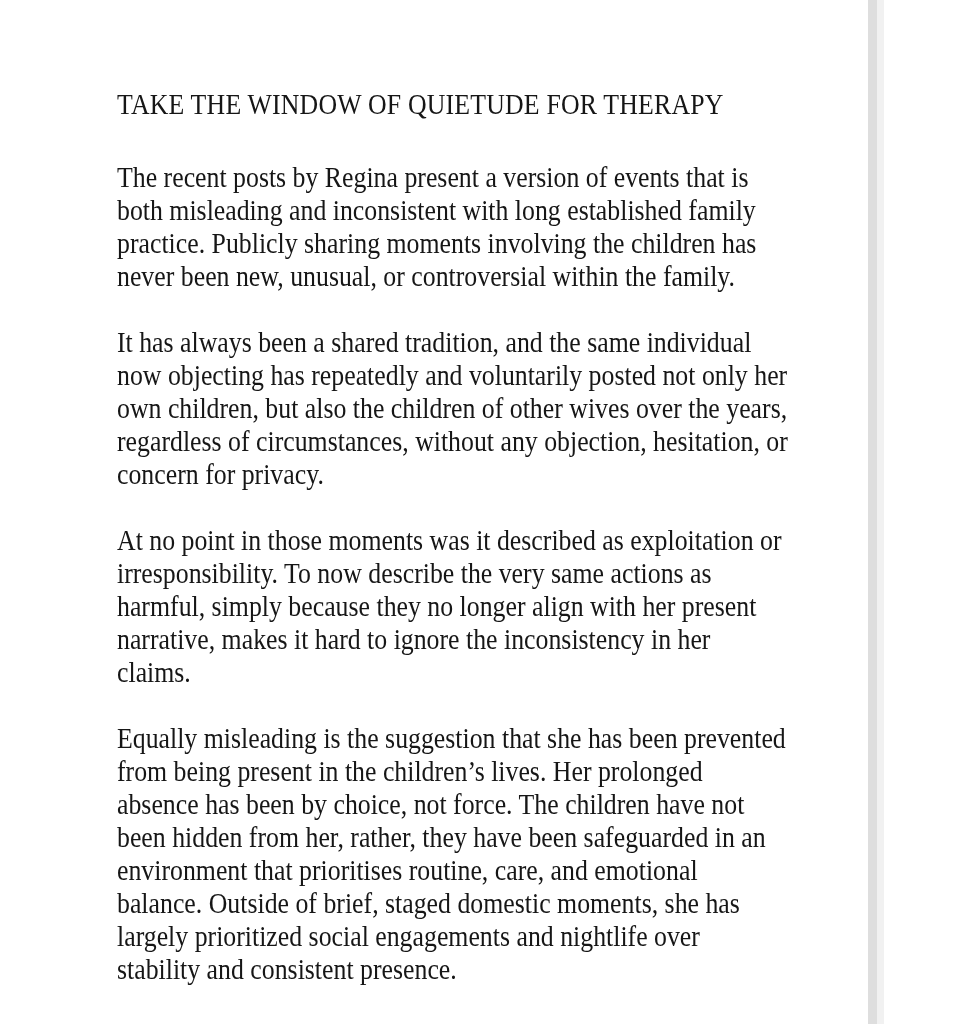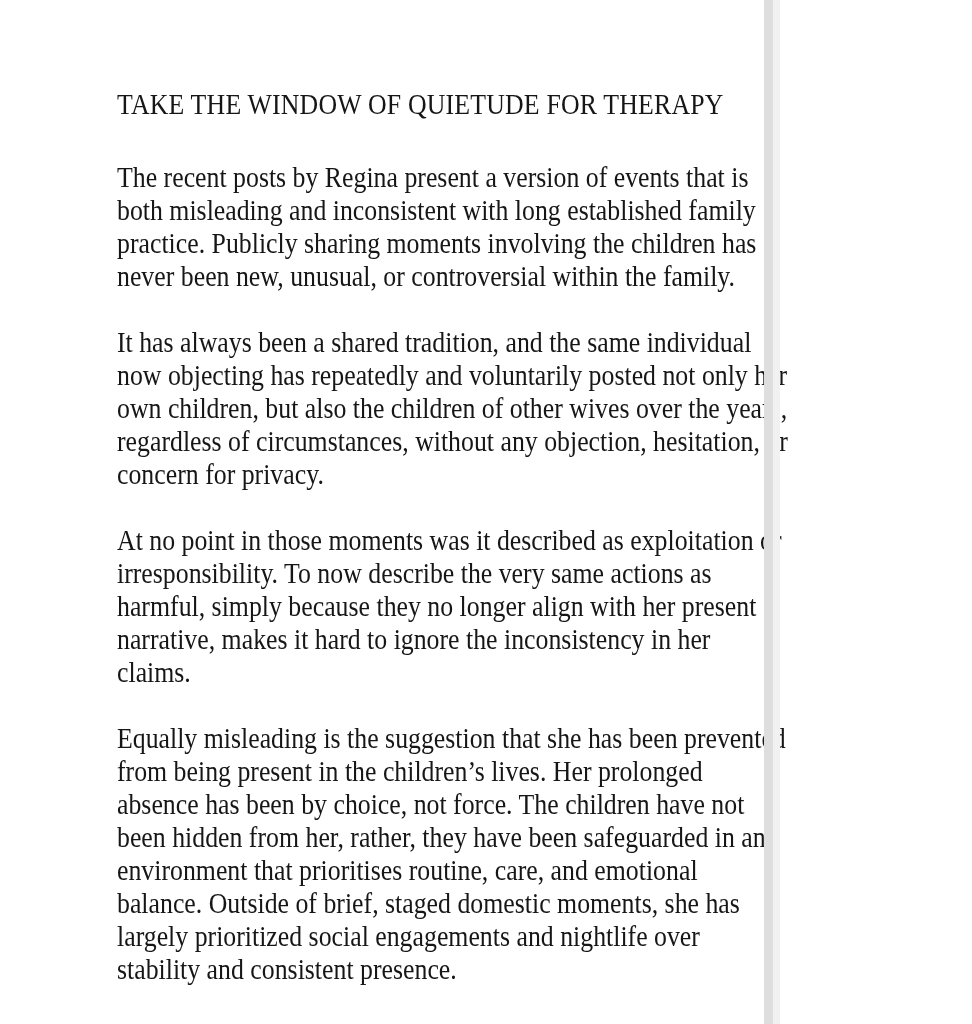--- a/index.html
+++ b/index.html
@@ -12,21 +12,21 @@
     background: #ffffff;
     position: relative;
     overflow: hidden;
     font-family: "Liberation Serif", "DejaVu Serif", serif;
     color: #161616;
   }
   .page {
     position: absolute;
     top: 0;
     left: 0;
-    width: 780px;
+    width: 884px;
     height: 1024px;
     background: #ffffff;
   }
   .content {
     position: absolute;
     top: 88px;
     left: 117px;
     width: 850px;
     transform: scaleX(0.89);
     transform-origin: left top;

